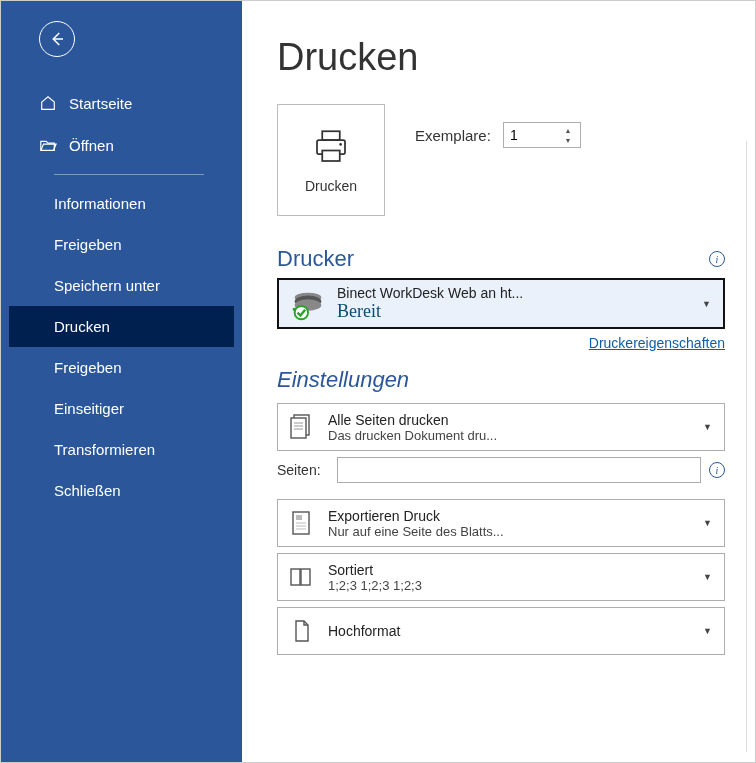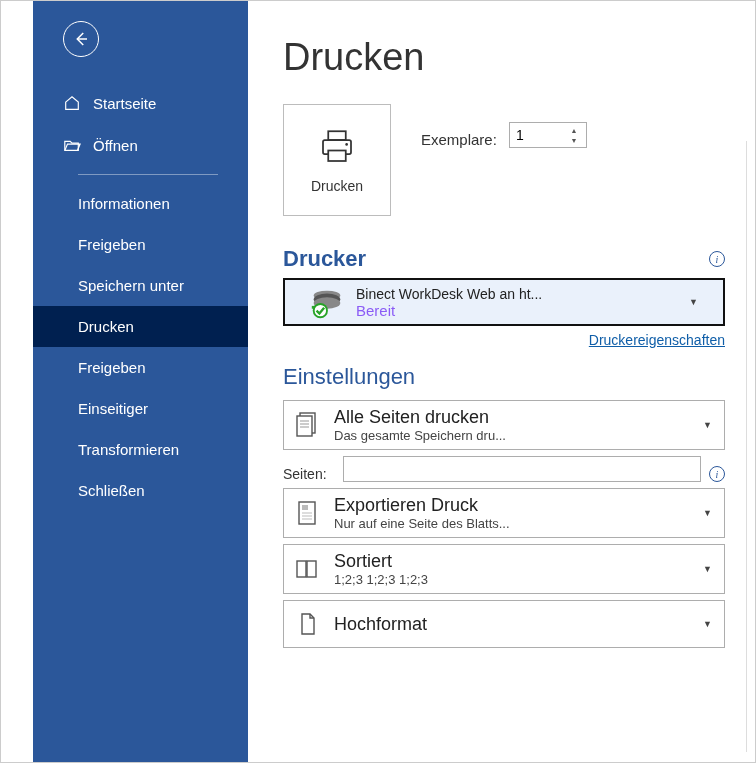--- a/index.html
+++ b/index.html
@@ -1,67 +1,67 @@
 <!DOCTYPE html>
 <html><head>
   <meta charset="utf-8">
   <style>
     * { margin: 0; padding: 0; box-sizing: border-box; }
     body { font-family: "Segoe UI", Arial, sans-serif; font-size: 14px; color: #333; background: #fff; }
     .container { display: flex; width: 756px; height: 763px; border: 1px solid #ccc; overflow: hidden; }
     
     
-    .sidebar { width: 215px; background: #2b579a; color: #fff; padding: 20px 0; flex-shrink: 0; margin-left: 32px; }
+    .sidebar { width: 241px; background: #2b579a; color: #fff; padding: 20px 8px; flex-shrink: 0; }
     .back-button { width: 36px; height: 36px; border: 1.5px solid #fff; border-radius: 50%; display: flex; align-items: center; justify-content: center; margin: 0 0 25px 30px; cursor: pointer; }
     .back-button svg { width: 18px; height: 18px; }
     .nav-item { display: flex; align-items: center; padding: 12px 20px 12px 30px; cursor: pointer; color: #fff; gap: 12px; }
     .nav-item.selected { background: #002050; }
     .nav-item .icon { width: 18px; height: 18px; display: flex; align-items: center; justify-content: center; flex-shrink: 0; }
     .nav-item .label { font-size: 15px; }
     .indent .nav-item { padding-left: 45px; align-items: center; }
     .divider { border-top: 1px solid rgba(255,255,255,0.4); margin: 8px 30px 8px 45px; }
     
     
     .main { flex: 1; padding: 35px 30px 20px 35px; background: #fff; position: relative; overflow: hidden; }
     .page-title { font-size: 38px; font-weight: 300; color: #333; margin-bottom: 25px; }
     
     .print-row { display: flex; align-items: flex-start; gap: 30px; margin-bottom: 30px; }
     .print-button { width: 108px; height: 112px; border: 1px solid #bcbcbc; display: flex; flex-direction: column; align-items: center; justify-content: center; cursor: pointer; background: #fff; gap: 10px; }
     .print-button svg { width: 42px; height: 42px; }
     .print-button .lbl { font-size: 14px; color: #333; }
-    .copies { display: flex; align-items: flex-end; gap: 12px; padding-top: 18px; }
+    .copies { display: flex; align-items: center; gap: 12px; padding-top: 18px; }
     .copies-label { font-size: 15px; color: #333; }
     .copies-input-wrap { display: flex; align-items: center; border: 1px solid #adadad; height: 26px; width: 78px; position: relative; }
     .copies-input { border: none; outline: none; width: 55px; padding: 2px 6px; font-size: 14px; }
     .copies-spinner { display: flex; flex-direction: column; width: 18px; }
     .copies-spinner div { height: 10px; display: flex; align-items: center; justify-content: center; font-size: 7px; color: #555; cursor: pointer; }
     
     .section-header { display: flex; align-items: center; justify-content: space-between; margin-bottom: 6px; }
-    .section-title { font-size: 22px; color: #2b579a; font-weight: 700; }
+    .section-title { font-size: 22px; color: #2b579a; font-weight: 400; }
     .info-circle { width: 16px; height: 16px; border: 1px solid #2b579a; border-radius: 50%; color: #2b579a; font-size: 10px; display: flex; align-items: center; justify-content: center; cursor: pointer; font-style: italic; font-family: Georgia, serif; }
     
-    .printer-select { border: 2px solid #111; background: #eaf1fb; display: flex; align-items: center; padding: 5px 23px; margin-bottom: 6px; cursor: pointer; position: relative; gap: 10px; }
+    .printer-select { border: 2px solid #111; background: #eaf1fb; display: flex; align-items: center; padding: 5px 10px; margin-bottom: 6px; cursor: pointer; position: relative; gap: 10px; }
     .printer-icon-wrap { width: 38px; height: 34px; position: relative; flex-shrink: 0; }
     .printer-texts { flex: 1; overflow: hidden; }
     .printer-name { font-size: 14px; color: #222; white-space: nowrap; overflow: hidden; text-overflow: ellipsis; }
-    .printer-status { font-size: 15px; color: #8b5cf6; }
+    .printer-status { font-size: 18px; color: #0c4a6e; font-family: Liberation Serif, serif; }
     .dropdown-caret { font-size: 9px; color: #444; padding-right: 2px; }
     
     .link-row { text-align: right; margin-bottom: 16px; }
     .link { color: #0f5ea8; text-decoration: underline; font-size: 14px; cursor: pointer; }
     
-    .settings-title { font-size: 22px; color: #2b579a; font-weight: 400; margin-bottom: 10px; }
+    .settings-title { font-size: 22px; color: #2b579a; font-weight: 400; margin-bottom: 10px; font-style: italic; }
     
     .setting-select { border: 1px solid #adadad; display: flex; align-items: center; padding: 6px 10px; margin-bottom: 6px; cursor: pointer; gap: 14px; background: #fff; min-height: 48px; }
     .setting-icon { width: 26px; height: 28px; flex-shrink: 0; display: flex; align-items: center; justify-content: center; }
     .setting-texts { flex: 1; overflow: hidden; }
-    .setting-line1 { font-size: 18px; color: #222; }
+    .setting-line1 { font-size: 14px; color: #222; }
     .setting-line2 { font-size: 13px; color: #444; white-space: nowrap; overflow: hidden; text-overflow: ellipsis; }
     
-    .pages-row { display: flex; align-items: flex-end; gap: 8px; margin-bottom: 6px; }
+    .pages-row { display: flex; align-items: center; gap: 8px; margin-bottom: 16px; }
     .pages-label { font-size: 14px; color: #333; width: 52px; }
     .pages-input { flex: 1; border: 1px solid #adadad; height: 26px; padding: 2px 6px; font-size: 14px; outline: none; }
     
     .right-divider { position: absolute; right: 8px; top: 140px; bottom: 10px; width: 1px; background: #ddd; }
   </style>
 </head>
 <body>
 
 <div class="container">
 
@@ -183,21 +183,21 @@
         <svg viewBox="0 0 26 28">
             <rect x="6" y="2" width="15" height="20" stroke="#555" stroke-width="1.4" fill="#fff"></rect>
             <rect x="3" y="5" width="15" height="20" stroke="#555" stroke-width="1.4" fill="#fff"></rect>
             <line x1="6" y1="10" x2="15" y2="10" stroke="#999"></line>
             <line x1="6" y1="13" x2="15" y2="13" stroke="#999"></line>
             <line x1="6" y1="16" x2="15" y2="16" stroke="#999"></line>
           </svg>
       </div>
       <div class="setting-texts">
         <div class="setting-line1">Alle Seiten drucken</div>
-        <div class="setting-line2">Das gesamte Speichern dru...</div>
+        <div class="setting-line2">Das drucken Dokument dru...</div>
       </div>
       <div class="dropdown-caret">▼</div>
     </div>
 
     <div class="pages-row">
       <span class="pages-label">Seiten:</span>
       <input class="pages-input" value="" style="">
       <div class="info-circle">i</div>
     </div>
 

